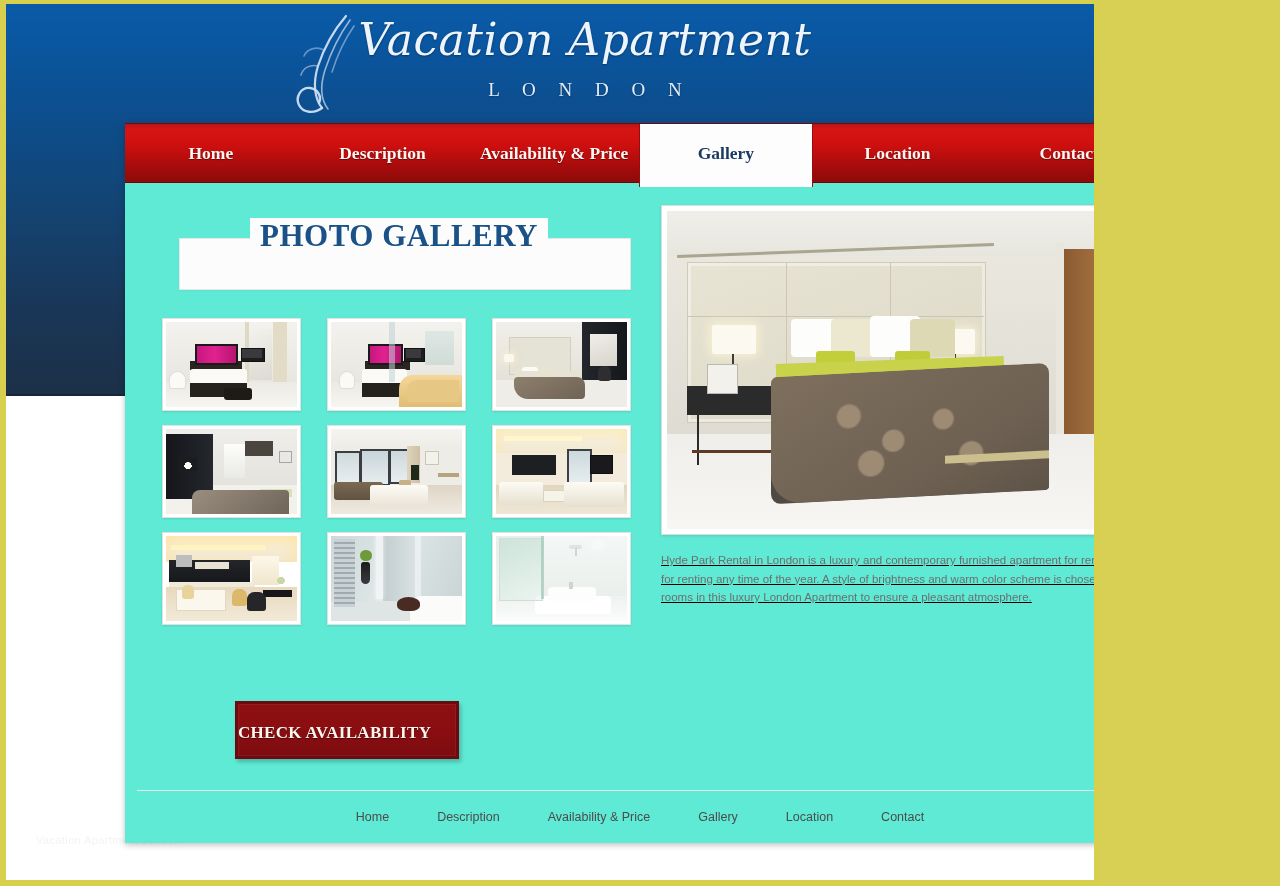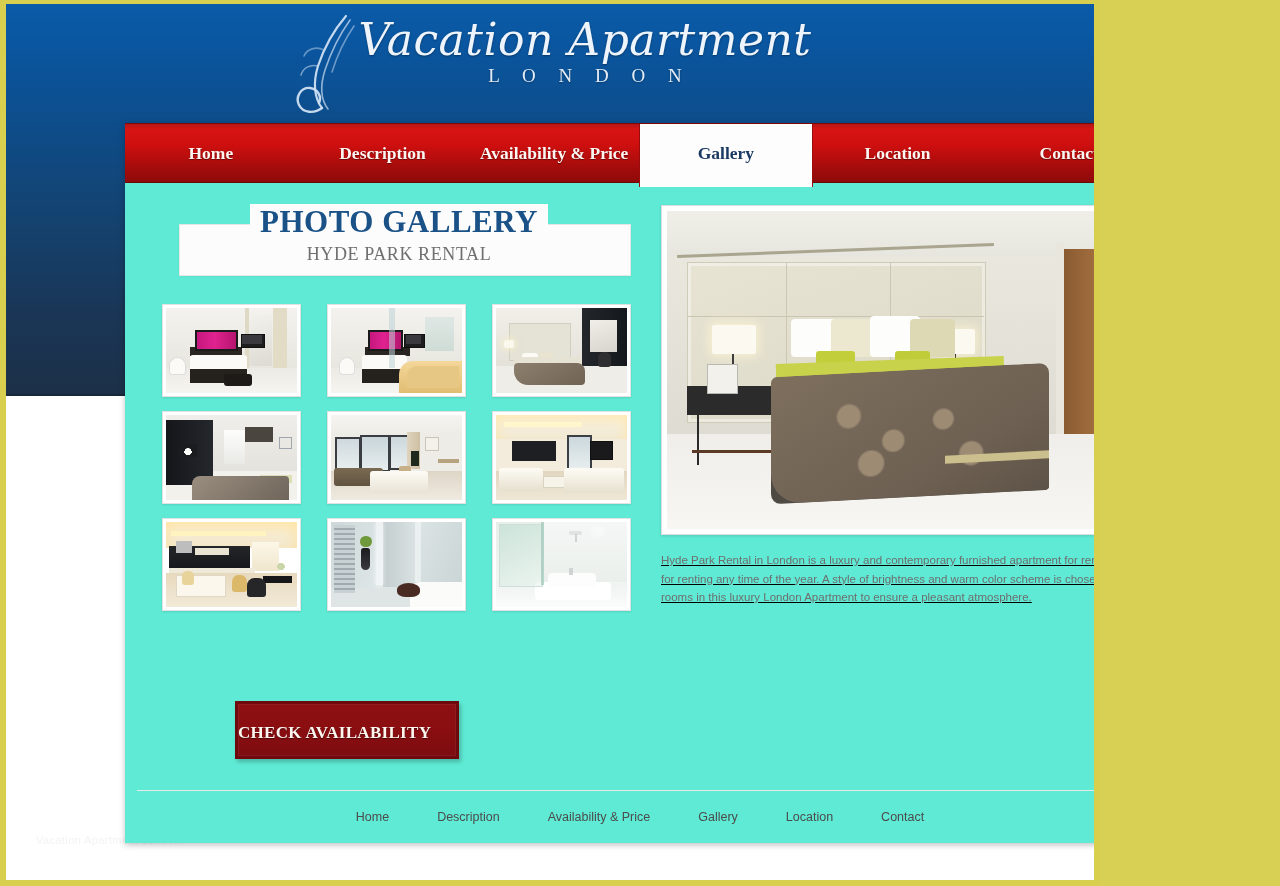--- a/index.html
+++ b/index.html
@@ -67,21 +67,21 @@
     font-family: "DejaVu Serif", serif;
     font-style: italic;
     font-size: 44px;
     line-height: 1;
     color: #eef4fb;
     letter-spacing: .5px;
     text-shadow: 0 1px 2px rgba(0,0,0,.35);
     white-space: nowrap;
   }
   #logo-sub {
-    margin-top: 3px;
+    margin-top: 17px;
     font-family: "Liberation Serif", serif;
     font-size: 19px;
     letter-spacing: 9px;
     color: #e3ecf6;
     text-indent: 9px;
     text-shadow: 0 1px 2px rgba(0,0,0,.3);
   }
 
   
   #panel {
@@ -140,21 +140,21 @@
     height: 610px;
     box-sizing: border-box;
   }
   #left-col { width: 496px; flex: none; }
   #right-col { flex: 1 1 auto; position: relative; text-decoration: underline; }
 
   
   #heading-wrap {
     position: relative;
     height: 86px;
-    margin: 3px 0 0 8px;
+    margin: 17px 0 0 8px;
   }
   #heading-box {
     position: absolute;
     left: 24px; top: 20px;
     right: 12px;
     height: 50px;
     border: 1px solid #e6e6e6;
     background: #fcfcfc;
     box-shadow: 0 1px 2px rgba(0,0,0,.04);
   }
@@ -495,21 +495,20 @@
       <div class="nav-item">Contact</div>
     </div>
 
     <div id="content">
 
       <div id="left-col">
 
         <div id="heading-wrap">
           <div id="heading-box"></div>
           <div id="heading-title"><span>PHOTO GALLERY</span></div>
-          <div id="heading-sub">HYDE PARK RENTAL</div>
         </div>
 
         <div id="thumbs">
 
           <div class="thumb">
             <div class="ph">
               <div class="t-wall"></div>
                 <div class="t-colR"></div>
                 <div class="t-mirror"></div>
               <div class="t-colL"></div>

